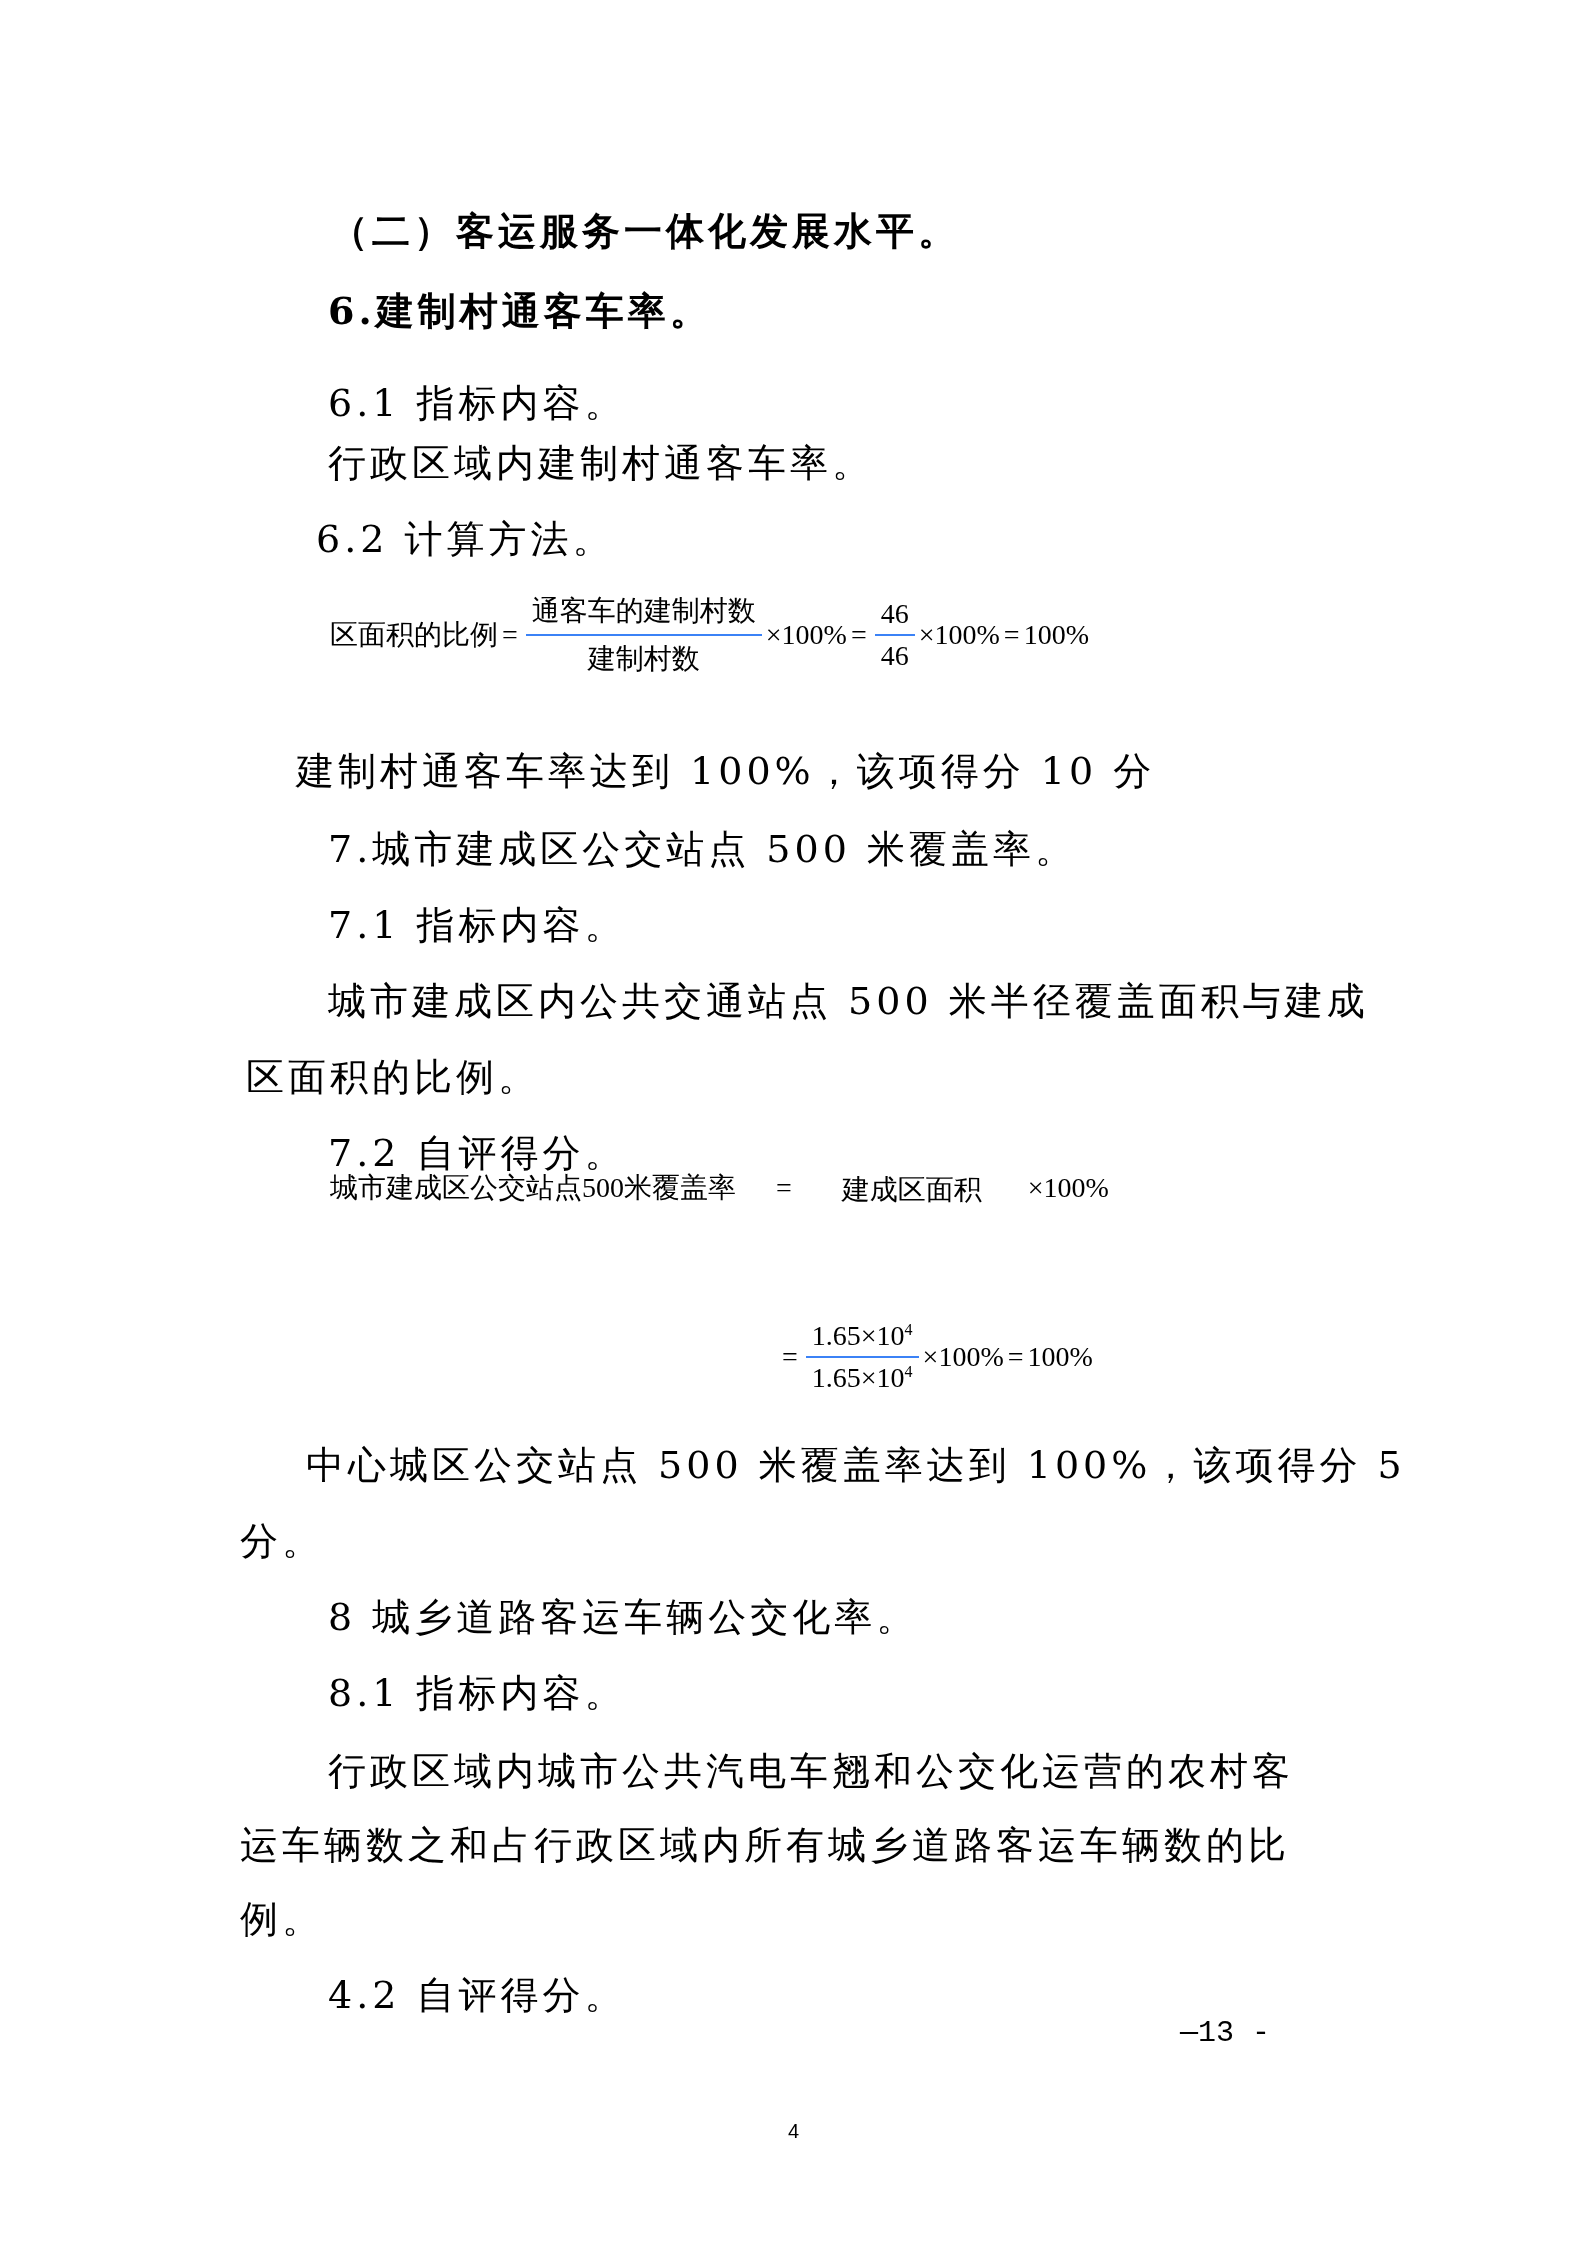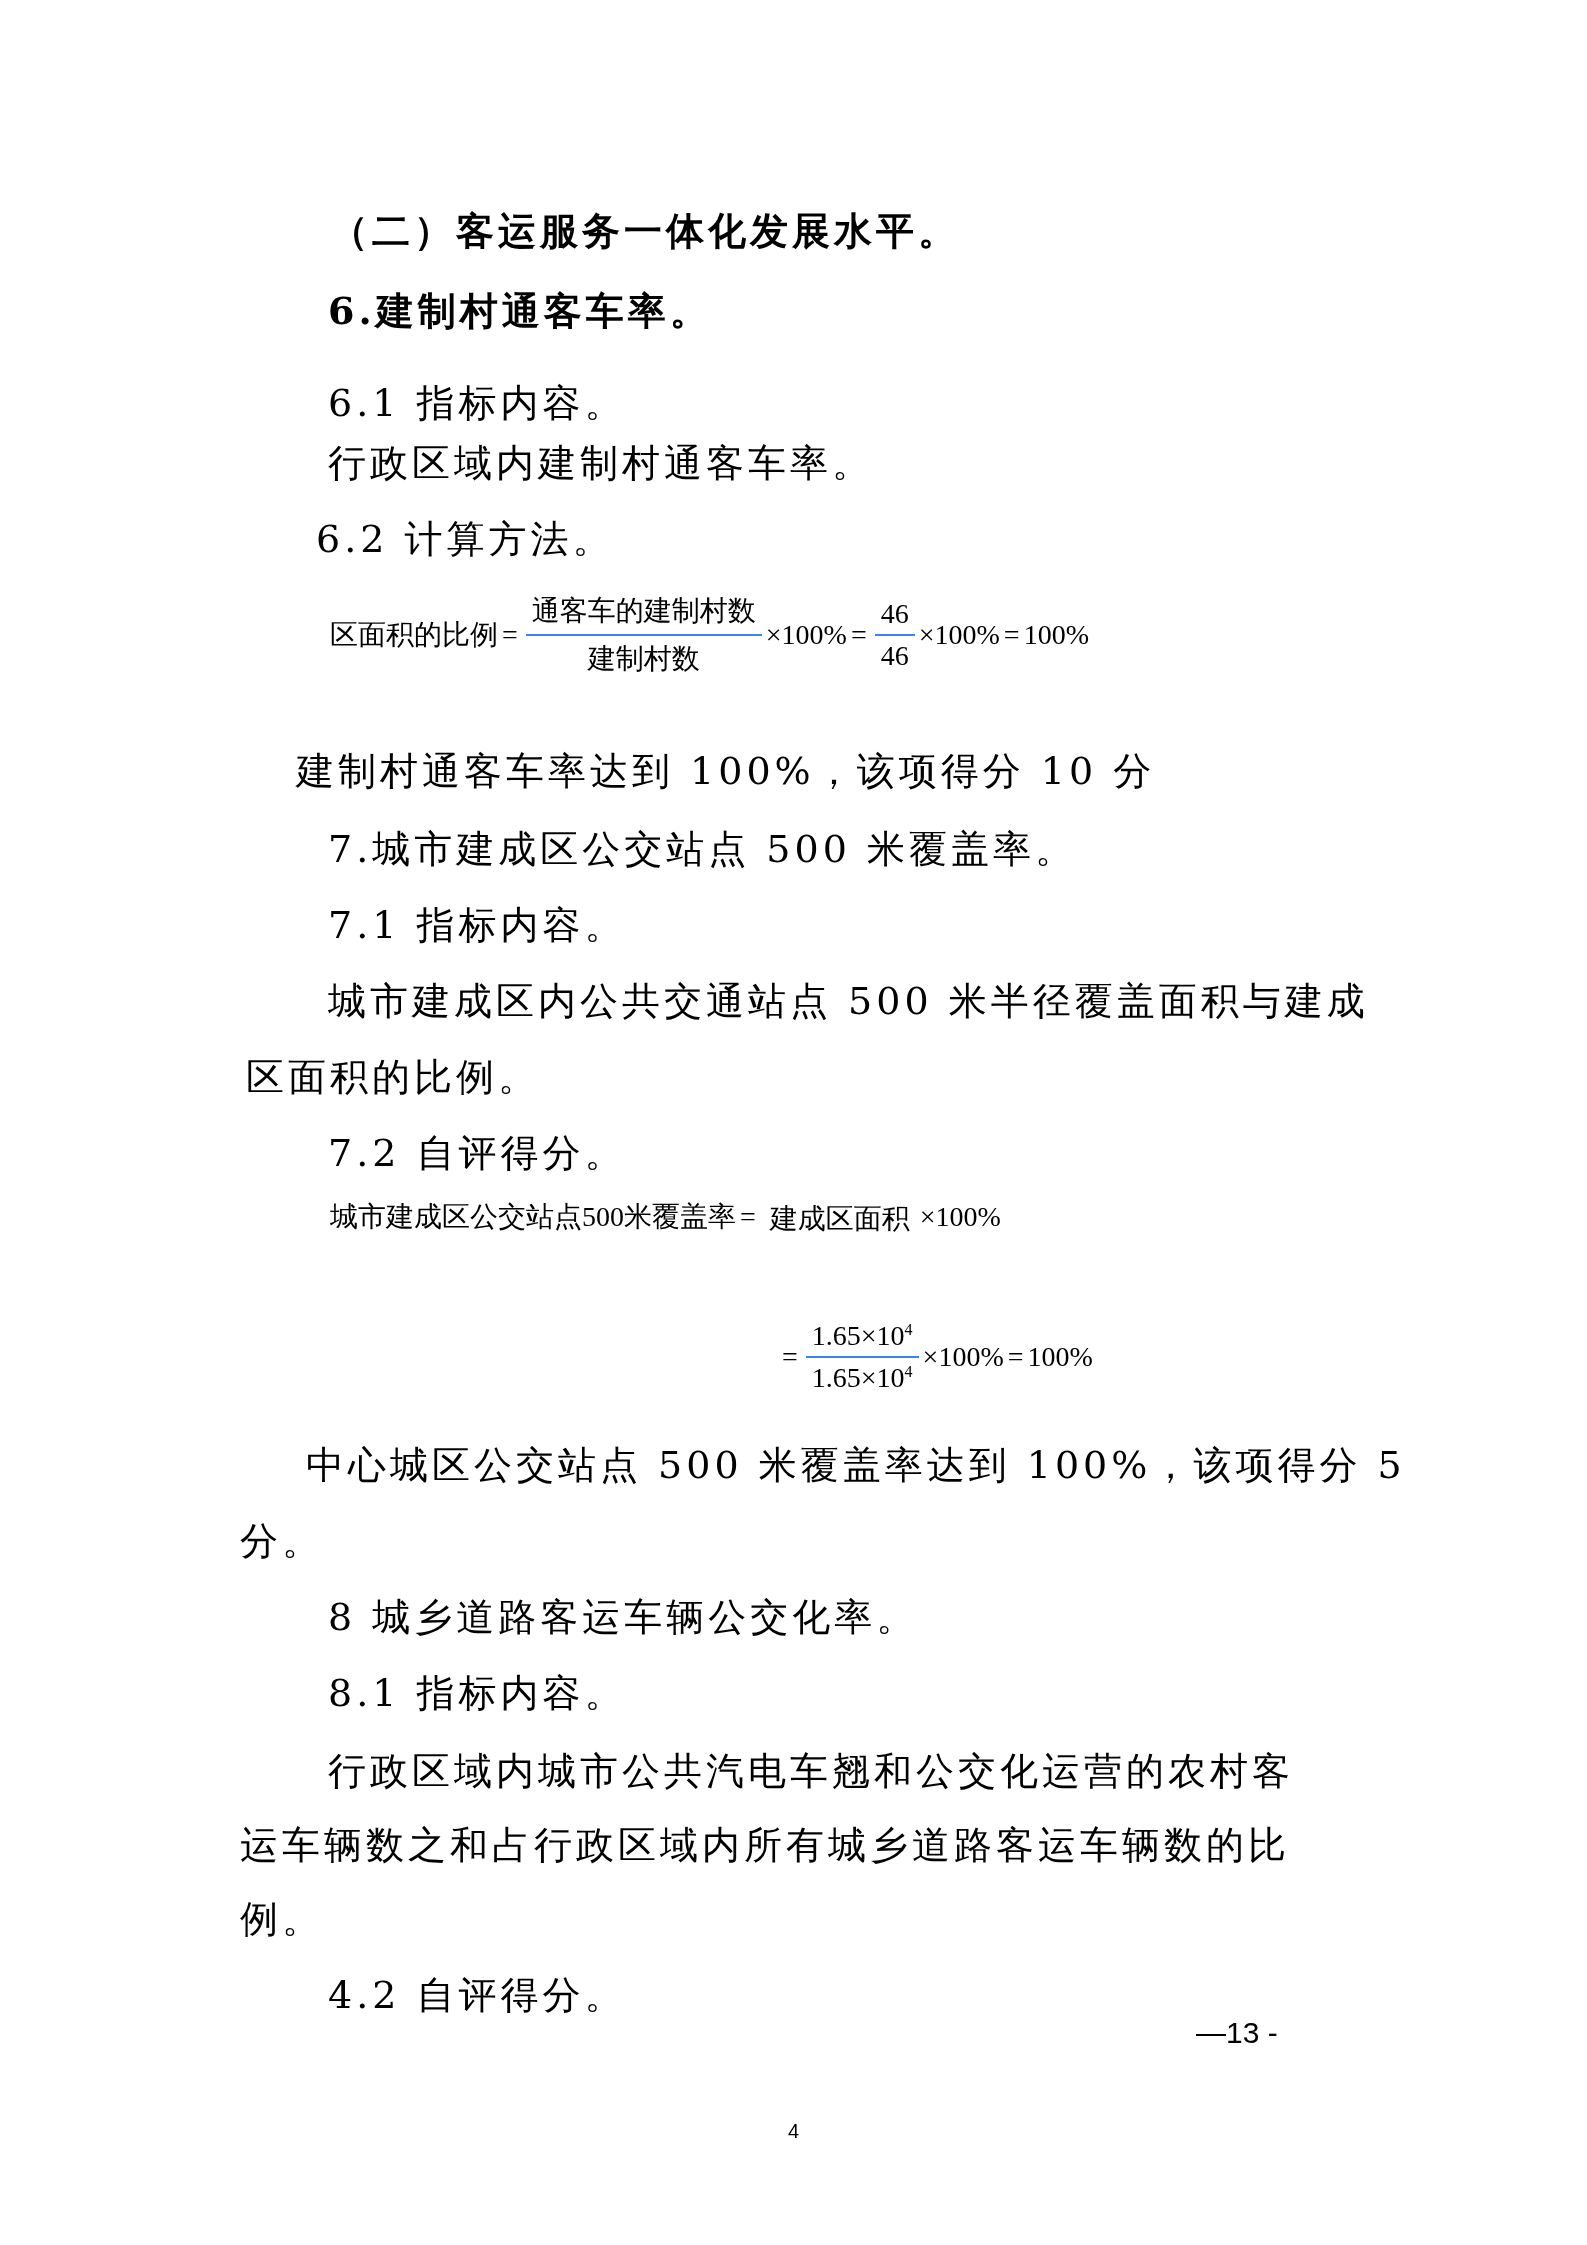--- a/index.html
+++ b/index.html
@@ -6,21 +6,21 @@
   body { width: 1587px; height: 2245px; position: relative; overflow: hidden;
          font-family: "DejaVu Serif", "Liberation Serif", serif; color: #000; }
   .line { position: absolute; white-space: nowrap; font-size: 38px; letter-spacing: 4px; line-height: 1; }
   .bold { font-weight: bold; }
   .formula { position: absolute; font-family: "Liberation Serif", "DejaVu Serif", serif; font-size: 28px; display: flex; align-items: center; white-space: nowrap; }
   .frac { display: inline-flex; flex-direction: column; align-items: center; margin: 0 4px; }
   .frac .num { padding: 0 6px 4px 6px; border-bottom: 2px solid #3b82f6; }
   .frac .den { padding: 4px 6px 0 6px; }
   .op { margin: 0 4px; }
   sup { font-size: 16px; }
-  .pageno { position: absolute; font-family: Liberation Sans, sans-serif; font-size: 30px; margin-left: 16px; }
+  .pageno { position: absolute; font-family: Liberation Mono, monospace; font-size: 30px; }
   .footer-num { position: absolute; left: 788px; top: 2120px; font-family: "Liberation Sans", sans-serif; font-size: 20px; }
 </style>
 </head>
 <body>
 
 <div>
 
   <div class="line bold" style="left:330px; top:212px;">（二）客运服务一体化发展水平。</div>
   <div class="line bold" style="left:328px; top:292px;">6.建制村通客车率。</div>
   <div class="line" style="left:328px; top:384px;">6.1 指标内容。</div>
@@ -45,21 +45,21 @@
     <span>100%</span>
   </div>
 
   <div class="line" style="left:296px; top:752px;">建制村通客车率达到 100%，该项得分 10 分</div>
   <div class="line" style="left:328px; top:830px;">7.城市建成区公交站点 500 米覆盖率。</div>
   <div class="line" style="left:328px; top:906px;">7.1 指标内容。</div>
   <div class="line" style="left:328px; top:982px;">城市建成区内公共交通站点 500 米半径覆盖面积与建成</div>
   <div class="line" style="left:246px; top:1058px;">区面积的比例。</div>
   <div class="line" style="left:328px; top:1134px;">7.2 自评得分。</div>
 
-  <div class="formula" style="left:330px; top:1196px;">
+  <div class="formula" style="left:330px; top:1167px;gap:36px;">
     <span>城市建成区公交站点500米覆盖率</span>
     <span class="op">=</span>
     <span class="frac">
       <span class="den">建成区面积</span>
     </span>
     <span>×100%</span>
   </div>
 
   <div class="formula" style="left:778px; top:1320px;">
     <span class="op">=</span>

